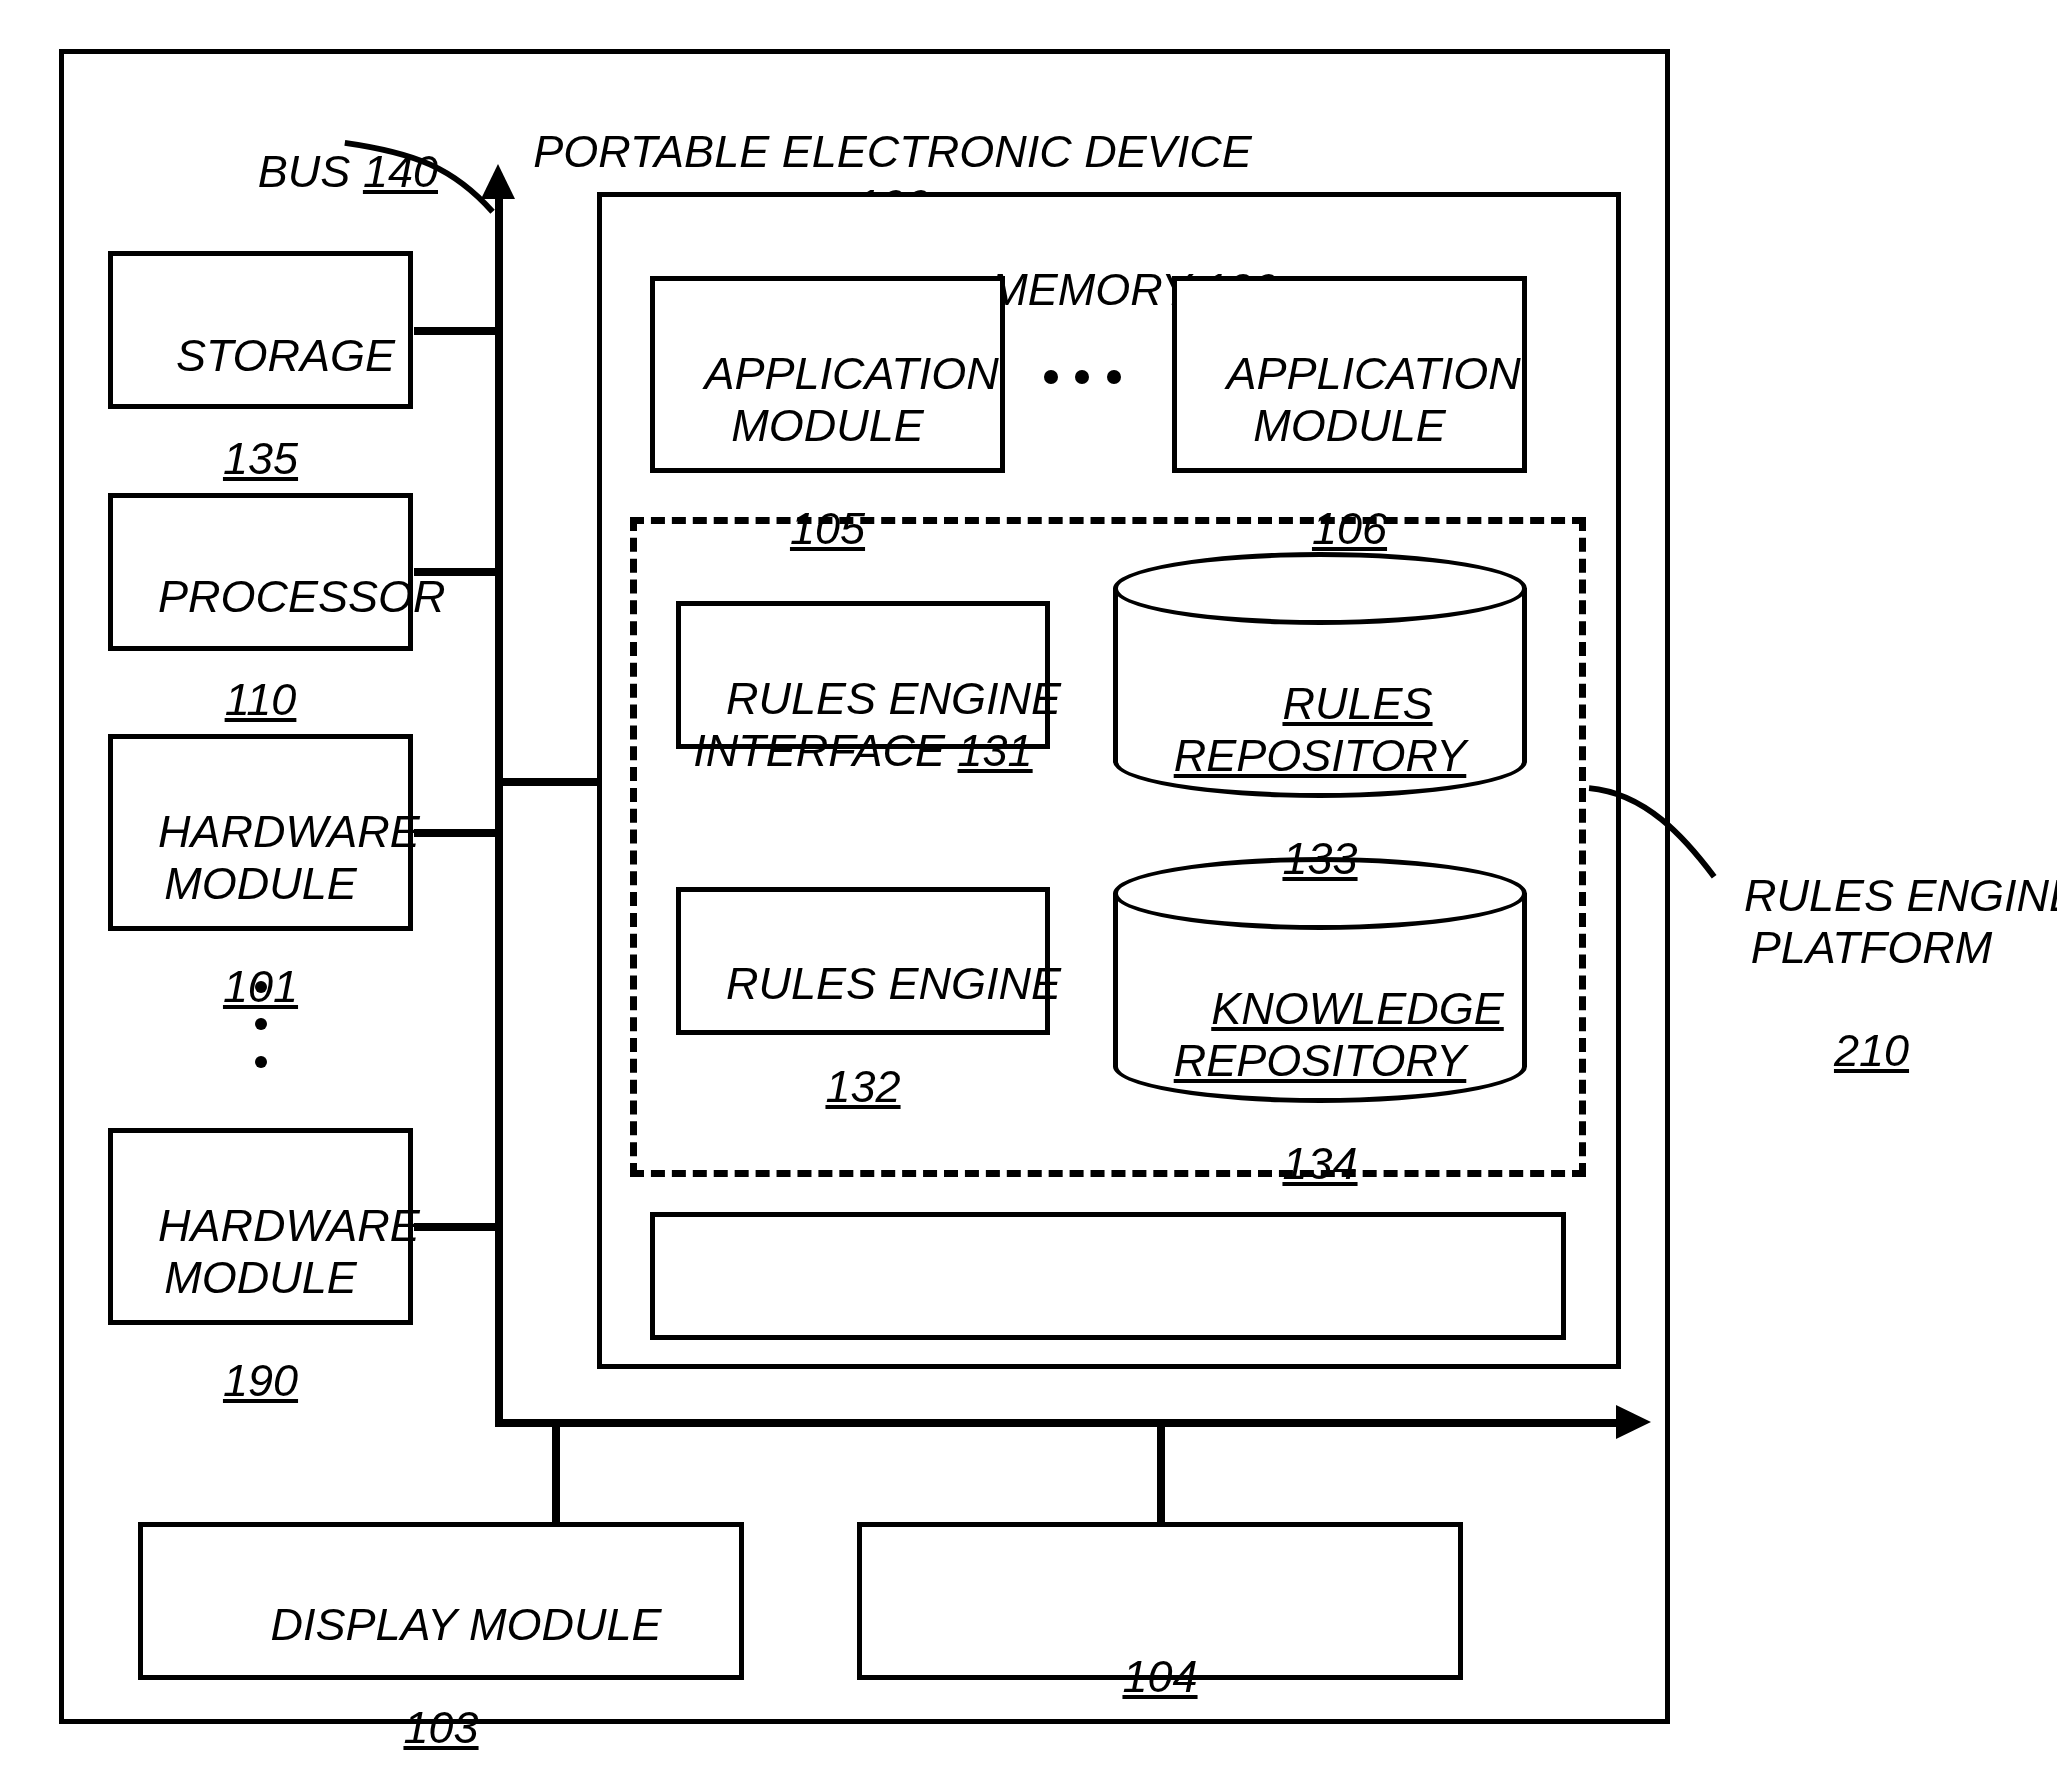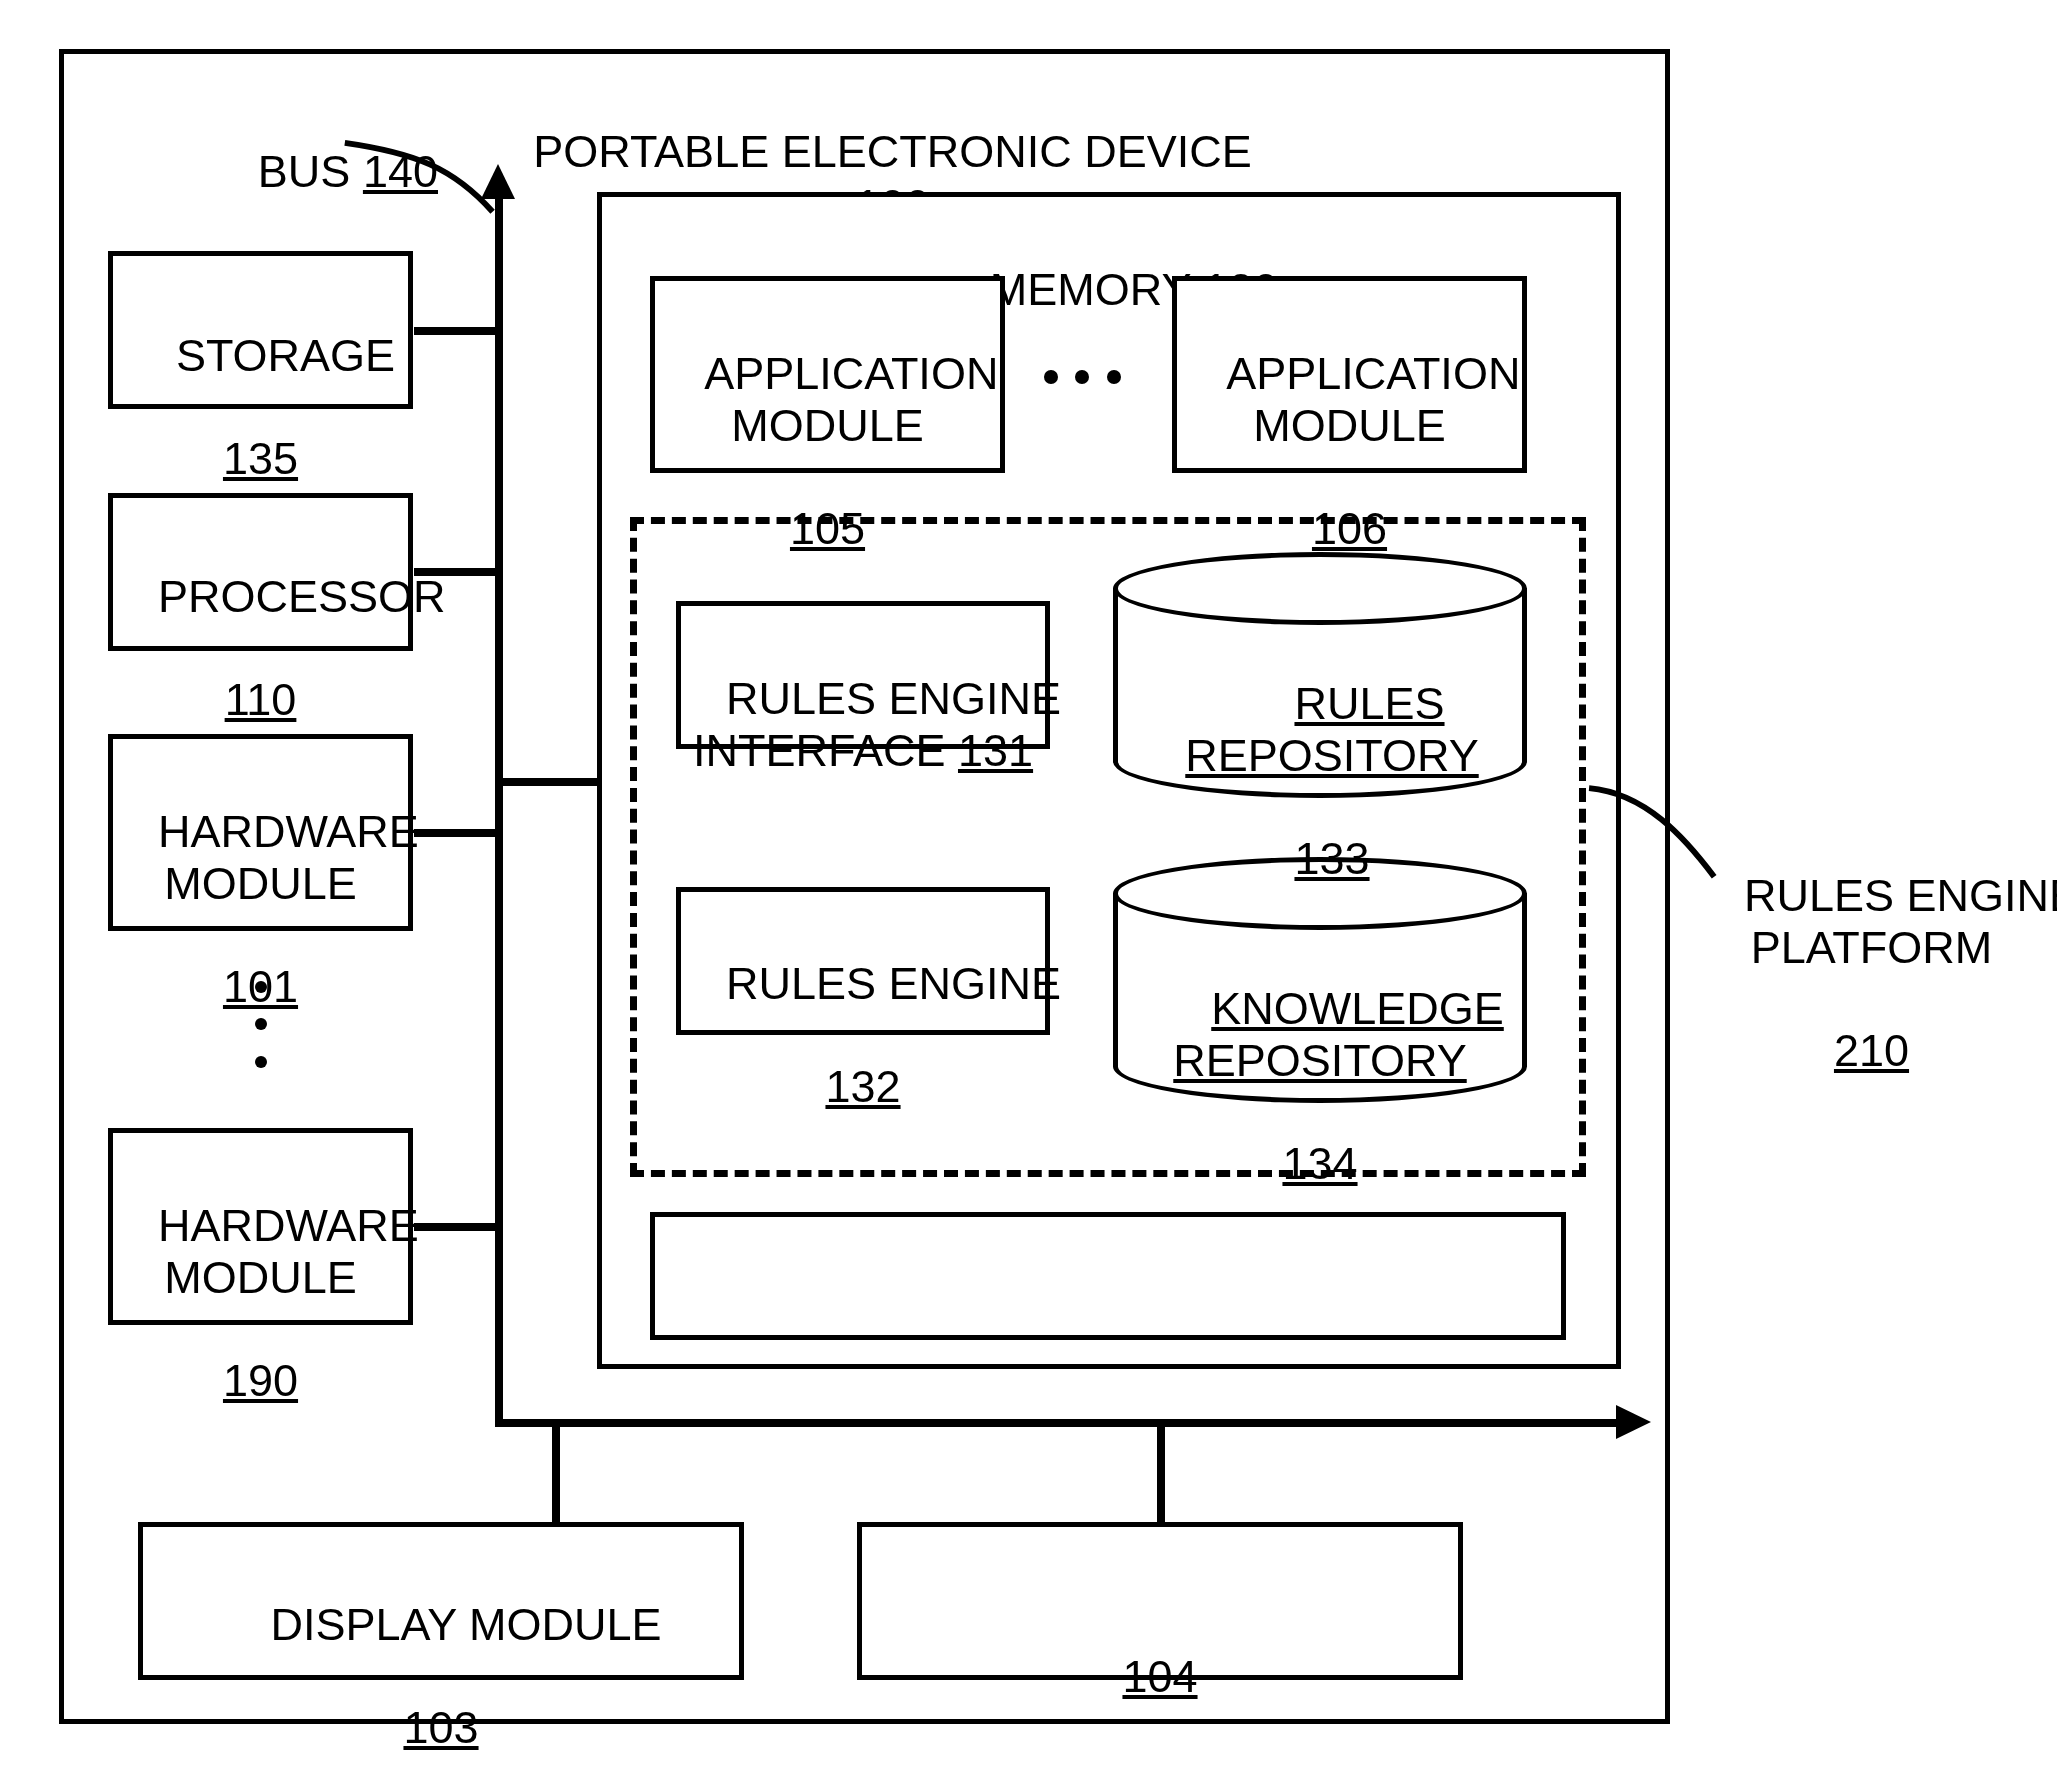--- a/index.html
+++ b/index.html
@@ -19,20 +19,21 @@
     box-sizing: border-box;
     background: #fff;
   }
   .label {
     position: absolute;
     font-size: 45px;
     line-height: 1.15;
     text-align: center;
     color: #000;
     white-space: pre;
+    font-style: italic;
   }
   .label .num {
     text-decoration: underline;
   }
   .label.center-full {
     left: 0; right: 0;
   }
   
   .dashed {
     position: absolute;
@@ -220,21 +221,21 @@
   <div class="box" style="left:676px; top:887px; width:374px; height:148px;"></div>
   <div class="label center-full" style="left:676px; top:906px; width:374px;">
     <span>RULES ENGINE</span>
     <br><span class="num">132</span>
   </div>
 
   <div class="cyl" style="left:1113px; top:552px; width:414px; height:246px;">
     <div class="ellipse ellbot" style="top:173px; height:73px;"></div>
     <div class="body" style="top:36px; bottom:36px;"></div>
     <div class="ellipse elltop" style="top:0; height:73px;"></div>
-    <div class="label txt center-full" style="left:12px; top:74px; width:414px;">
+    <div class="label txt center-full" style="left:0; top:74px; width:414px;">
       <span class="num">RULES
 REPOSITORY</span>
       <br><span class="num">133</span>
     </div>
   </div>
 
   <div class="cyl" style="left:1113px; top:857px; width:414px; height:246px;">
     <div class="ellipse ellbot" style="top:173px; height:73px;"></div>
     <div class="body" style="top:36px; bottom:36px;"></div>
     <div class="ellipse elltop" style="top:0; height:73px;"></div>

